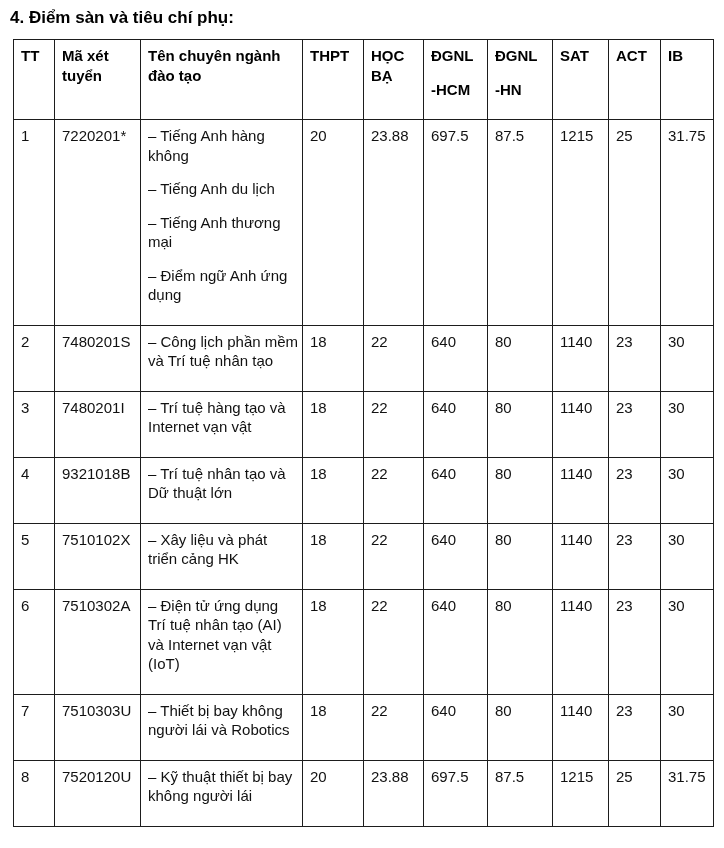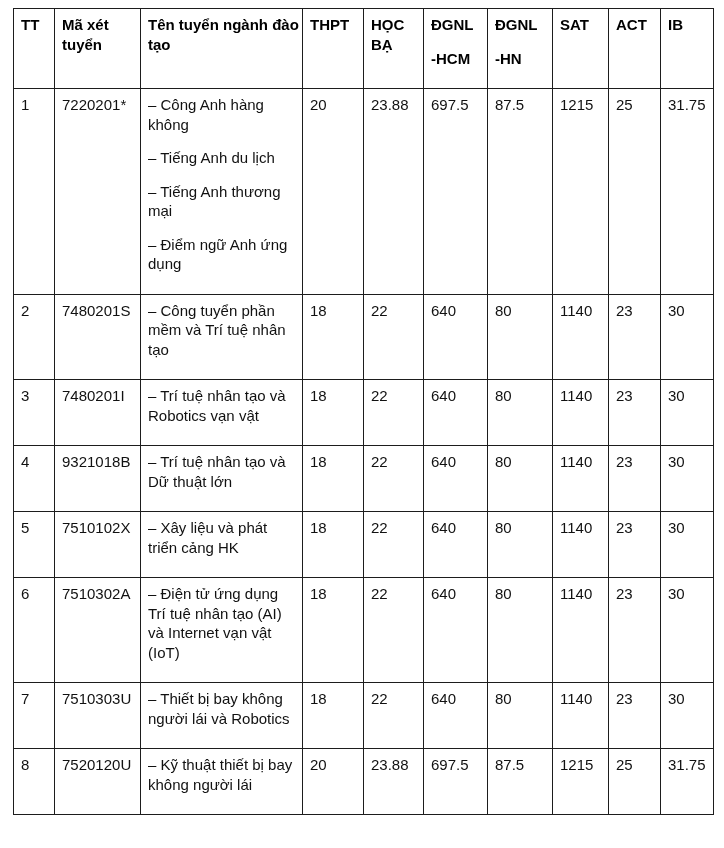--- a/index.html
+++ b/index.html
@@ -56,20 +56,21 @@
   col.col-dgnl_hcm { width: 64px; }
   col.col-dgnl_hn  { width: 65px; }
   col.col-sat      { width: 56px; }
   col.col-act      { width: 52px; }
   col.col-ib       { width: 53px; }
 </style>
 </head>
 <body>
 
 <div class="page">
+  <h4 class="page-title">4. Điểm sàn và tiêu chí phụ:</h4>
 
   <table class="scores">
     <colgroup>
         <col class="col-tt">
         <col class="col-code">
         <col class="col-programs">
         <col class="col-thpt">
         <col class="col-hoc_ba">
         <col class="col-dgnl_hcm">
         <col class="col-dgnl_hn">
@@ -79,21 +80,21 @@
       </colgroup>
     <thead>
       <tr>
           <th>
             <p>TT</p>
           </th>
           <th>
             <p>Mã xét tuyển</p>
           </th>
           <th>
-            <p>Tên tuyển ngành đào tạo</p>
+            <p>Tên chuyên ngành đào tạo</p>
           </th>
           <th>
             <p>THPT</p>
           </th>
           <th>
             <p>HỌC BẠ</p>
           </th>
           <th>
             <p>ĐGNL</p>
             <p>-HCM</p>
@@ -115,21 +116,21 @@
     </thead>
     <tbody>
         <tr>
           <td>
             <p>1</p>
           </td>
           <td>
             <p>7220201*</p>
           </td>
           <td>
-            <p>– Công Anh hàng không</p>
+            <p>– Tiếng Anh hàng không</p>
             <p>– Tiếng Anh du lịch</p>
             <p>– Tiếng Anh thương mại</p>
             <p>– Điểm ngữ Anh ứng dụng</p>
           </td>
           <td>
             <p>20</p>
           </td>
           <td>
             <p>23.88</p>
           </td>
@@ -150,21 +151,21 @@
           </td>
         </tr>
         <tr>
           <td>
             <p>2</p>
           </td>
           <td>
             <p>7480201S</p>
           </td>
           <td>
-            <p>– Công tuyển phần mềm và Trí tuệ nhân tạo</p>
+            <p>– Công lịch phần mềm và Trí tuệ nhân tạo</p>
           </td>
           <td>
             <p>18</p>
           </td>
           <td>
             <p>22</p>
           </td>
           <td>
             <p>640</p>
           </td>
@@ -182,21 +183,21 @@
           </td>
         </tr>
         <tr>
           <td>
             <p>3</p>
           </td>
           <td>
             <p>7480201I</p>
           </td>
           <td>
-            <p>– Trí tuệ nhân tạo và Robotics vạn vật</p>
+            <p>– Trí tuệ hàng tạo và Internet vạn vật</p>
           </td>
           <td>
             <p>18</p>
           </td>
           <td>
             <p>22</p>
           </td>
           <td>
             <p>640</p>
           </td>

